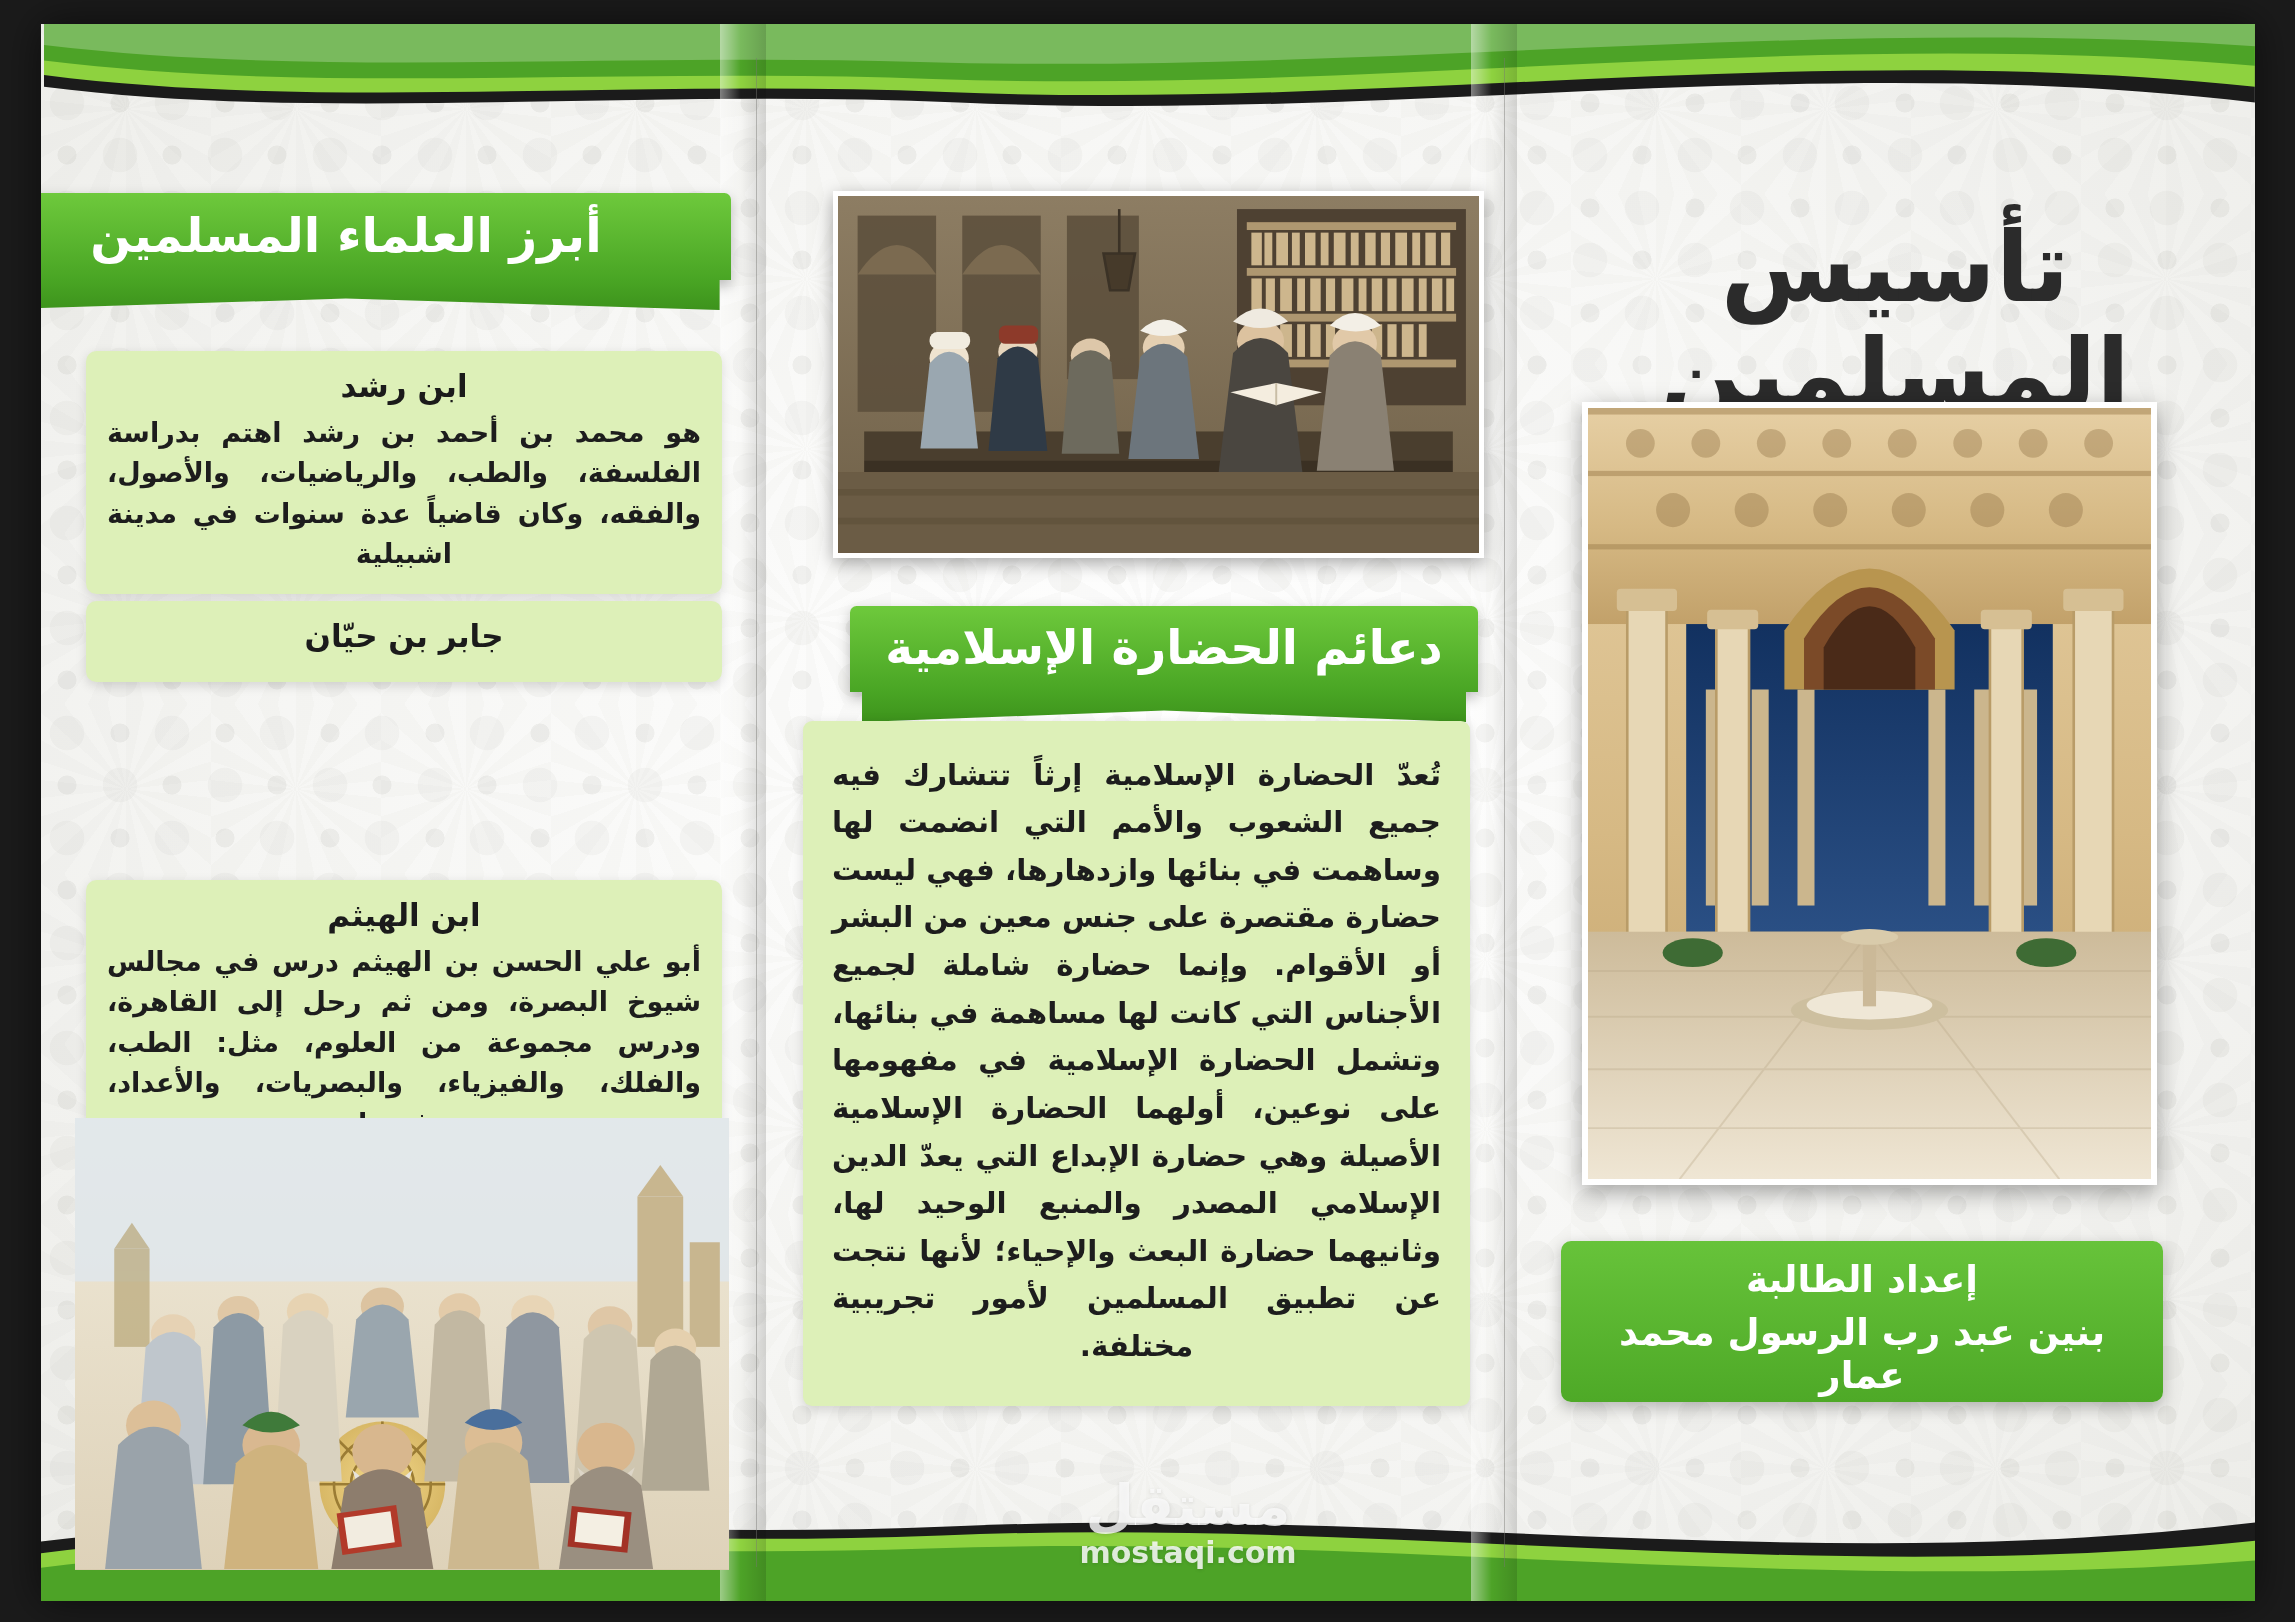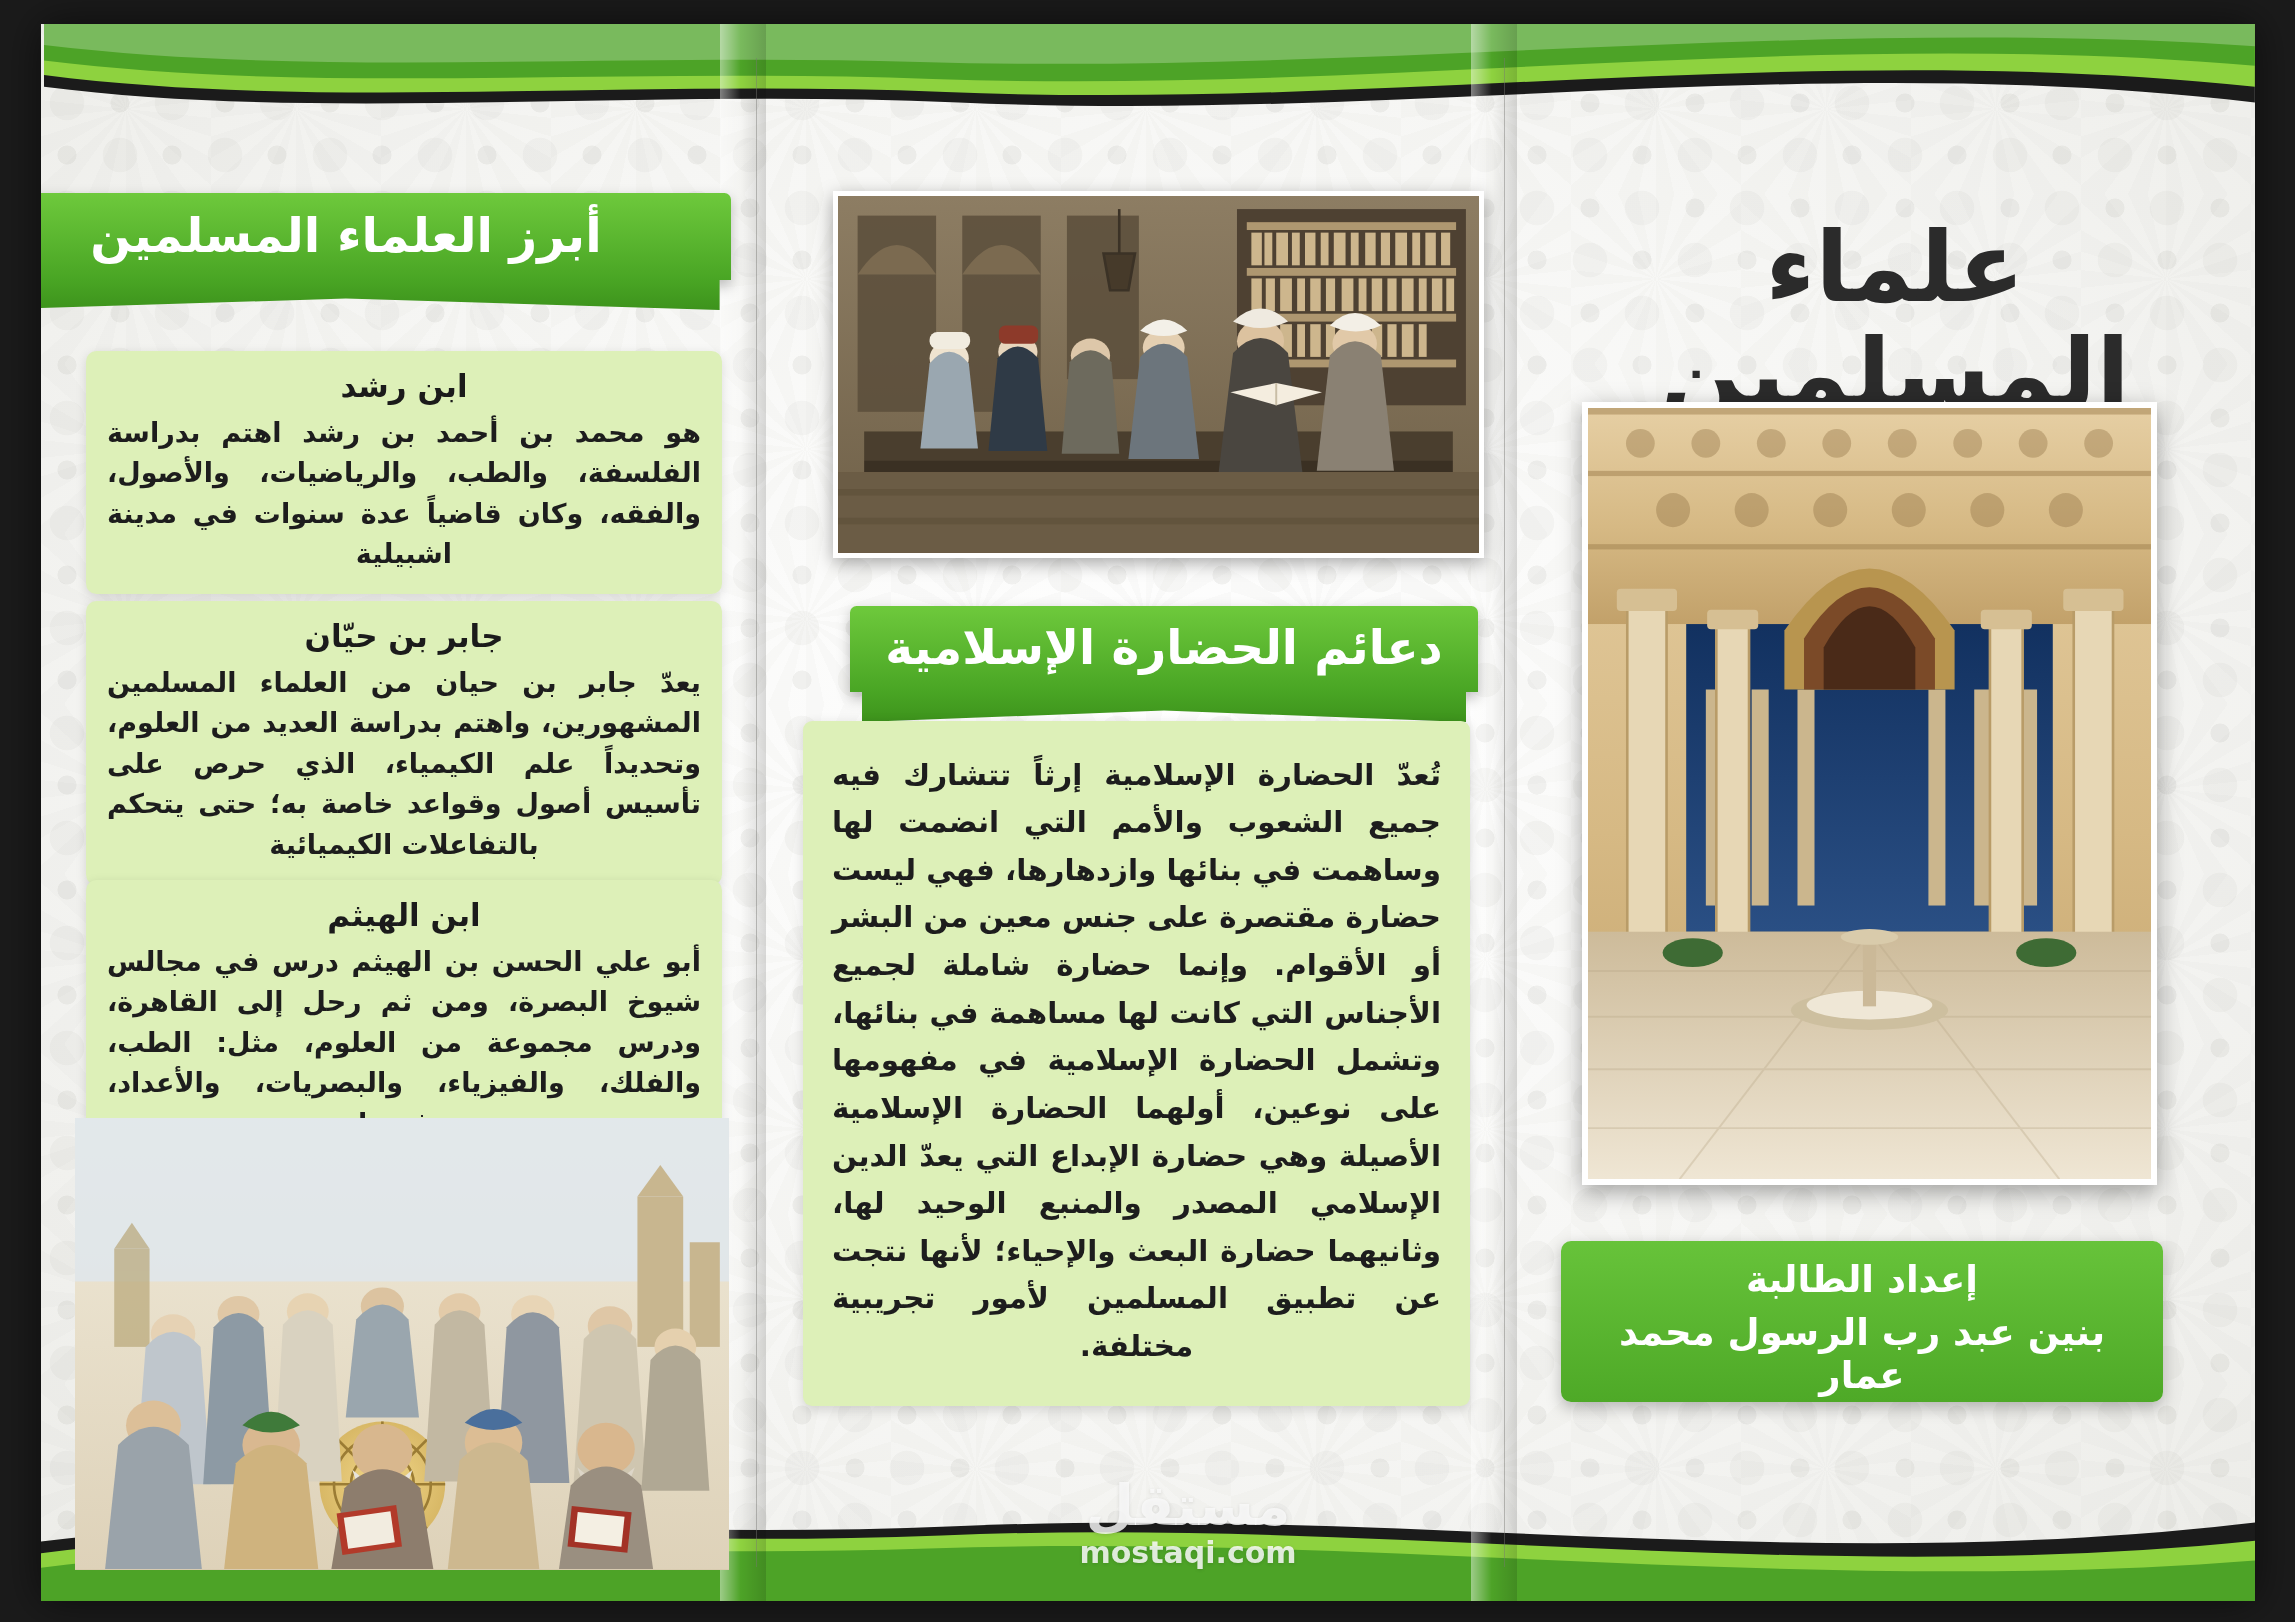--- a/index.html
+++ b/index.html
@@ -291,21 +291,21 @@
       <path d="M0,270 L3384,270 L3384,208 C2700,262 2040,166 1360,190 C860,206 420,166 0,220 Z" fill="#4da327"></path>
     </svg>
 
     <div class="fold f1"></div>
     <div class="fold f2"></div>
     <div class="fold-line l1"></div>
     <div class="fold-line l2"></div>
 
     <div class="col col-right">
 
-      <div class="cover-title">علماء المسلمين</div>
+      <div class="cover-title">تأسيس المسلمين</div>
 
       <div class="cover-photo">
         <svg class="ill" viewBox="0 0 860 1178" preserveAspectRatio="none">
           <defs>
             <linearGradient id="skyG" x1="0" y1="0" x2="0" y2="1">
               <stop offset="0%" stop-color="#123160"></stop>
               <stop offset="100%" stop-color="#2a4f84"></stop>
             </linearGradient>
             <linearGradient id="stoneG" x1="0" y1="0" x2="0" y2="1">
               <stop offset="0%" stop-color="#e6cfa4"></stop>
@@ -534,21 +534,20 @@
         <div class="ribbon">أبرز العلماء المسلمين</div>
       </div>
 
       <div class="card card-1">
         <h3>ابن رشد</h3>
         <p>هو محمد بن أحمد بن رشد اهتم بدراسة الفلسفة، والطب، والرياضيات، والأصول، والفقه، وكان قاضياً عدة سنوات في مدينة اشبيلية</p>
       </div>
 
       <div class="card card-2">
         <h3>جابر بن حيّان</h3>
-        <p>يعدّ جابر بن حيان من العلماء المسلمين المشهورين، واهتم بدراسة العديد من العلوم، وتحديداً علم الكيمياء، الذي حرص على تأسيس أصول وقواعد خاصة به؛ حتى يتحكم بالتفاعلات الكيميائية</p>
       </div>
 
       <div class="card card-3">
         <h3>ابن الهيثم</h3>
         <p>أبو علي الحسن بن الهيثم درس في مجالس شيوخ البصرة، ومن ثم رحل إلى القاهرة، ودرس مجموعة من العلوم، مثل: الطب، والفلك، والفيزياء، والبصريات، والأعداد، وغيرها</p>
       </div>
 
       <div class="left-photo">
         <svg class="ill" viewBox="0 0 1000 690" preserveAspectRatio="none">
           <defs>

